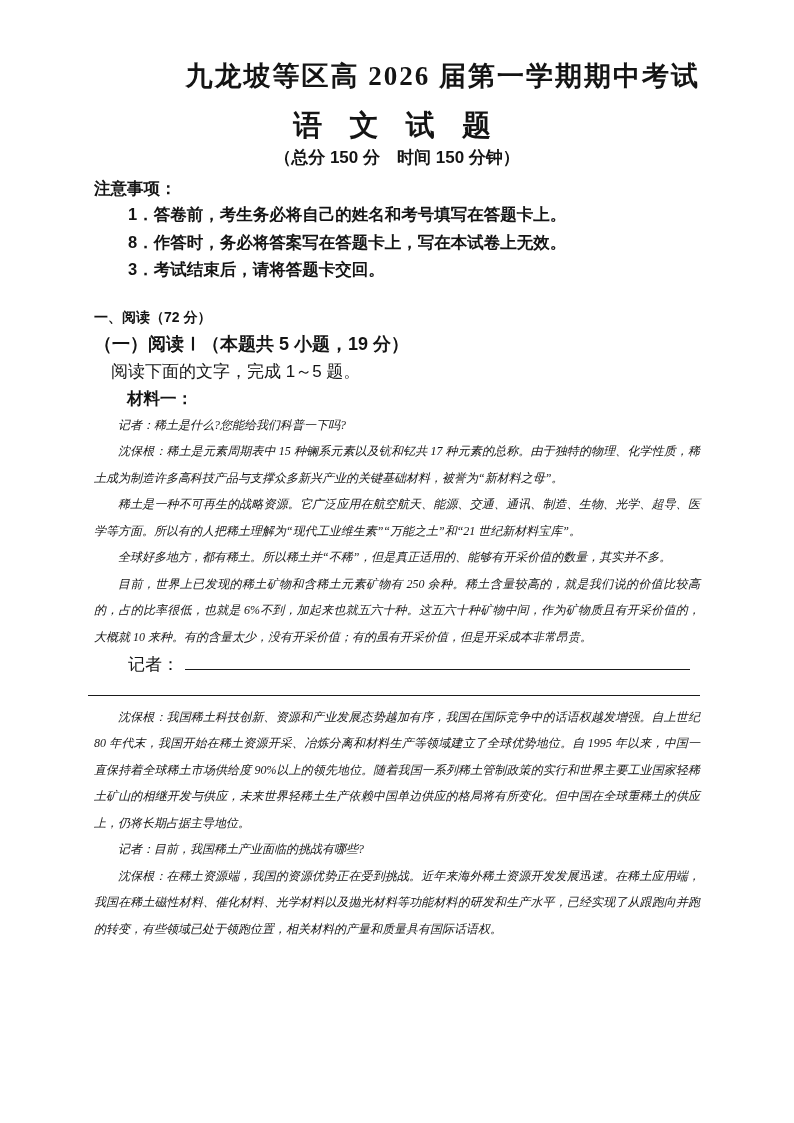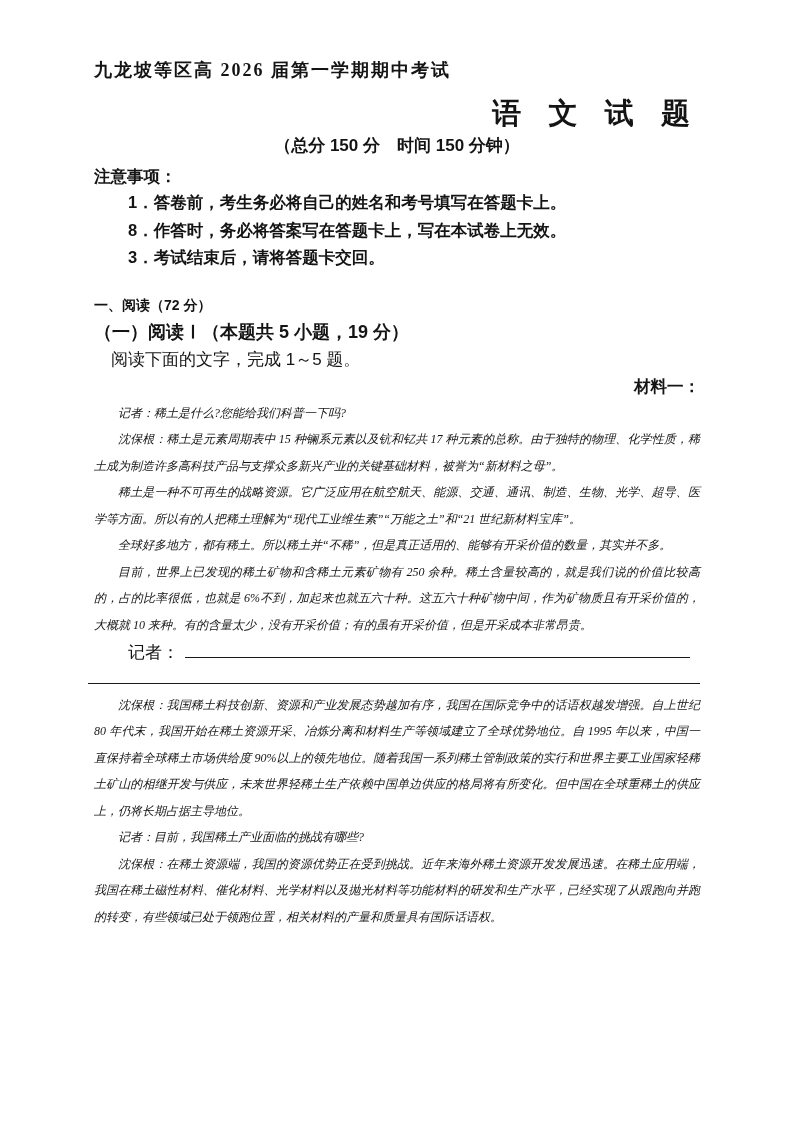--- a/index.html
+++ b/index.html
@@ -13,32 +13,32 @@
     height: 1123px;
     box-sizing: border-box;
     padding: 58px 94px 0 94px;
     background: #ffffff;
     color: #141414;
     overflow: hidden;
   }
   
   .exam-title {
     font-family: "Liberation Serif", serif;
-    font-size: 18px;
+    font-size: 27px;
     letter-spacing: 2px;
-    text-align: left;
+    text-align: right;
     font-weight: 600;
     white-space: nowrap;
   }
   .subject-title {
     font-family: "Liberation Serif", serif;
     font-size: 29px;
     font-weight: bold;
     letter-spacing: 10px;
-    text-align: right;
+    text-align: center;
     margin-top: 12px;
   }
   .meta-line {
     font-family: "Liberation Sans", sans-serif;
     font-size: 17px;
     font-weight: bold;
     text-align: center;
   }
   
   .notice-heading {
@@ -74,21 +74,20 @@
     font-size: 17px;
     line-height: 27px;
     text-indent: 1em;
   }
   .material-label {
     font-family: "Liberation Sans", sans-serif;
     font-size: 16.5px;
     font-weight: bold;
     line-height: 27px;
     text-indent: 2em;
-    text-align: right;
   }
   
   .passage-para {
     font-family: "Liberation Serif", serif;
     font-style: italic;
     font-size: 12px;
     line-height: 26.5px;
     text-indent: 2em;
     text-align: justify;
     margin: 0;

